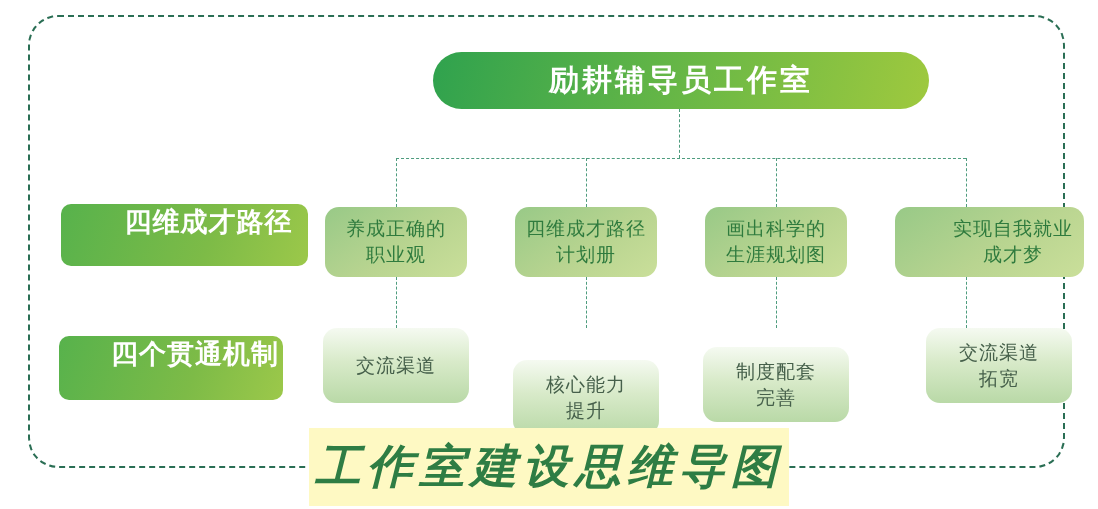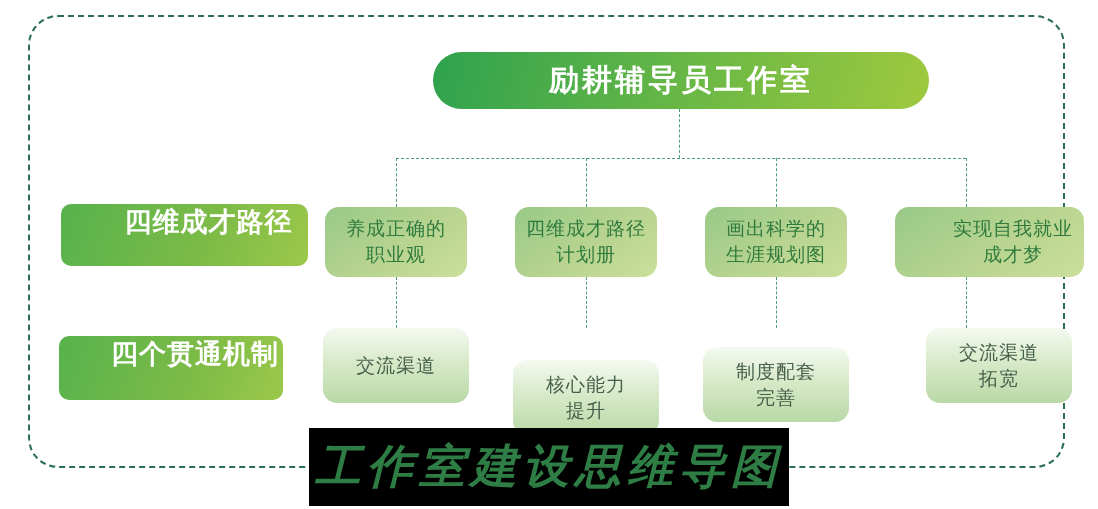--- a/index.html
+++ b/index.html
@@ -41,21 +41,21 @@
   }
   .mech-box{
     top:328px;width:146px;height:75px;
     background:linear-gradient(180deg,#f5faf1 0%,#d8eac9 45%,#b9d9a7 100%);
     color:#46604b;
   }
   .c1.path-box{left:325px;} .c2.path-box{left:515px;} .c3.path-box{left:705px;} .c4.path-box{left:895px;padding-left:47px;}
   .c1.mech-box{left:323px;} .c2.mech-box{left:513px;margin-top:32px;} .c3.mech-box{left:703px;margin-top:19px;} .c4.mech-box{left:893px;margin-left:33px;}
   .caption{
     position:absolute;left:309px;top:428px;width:480px;height:78px;
-    background:#000000;display:flex;align-items:center;justify-content:center;
+    background:#fef9c3;display:flex;align-items:center;justify-content:center;
     color:#2e7d44;font-size:46px;font-weight:bold;font-style:italic;letter-spacing:6px;
     font-family:"DejaVu Serif","Liberation Serif",serif;
     white-space:nowrap;
   }
 </style>
 </head>
 <body>
 
 <div class="canvas">
 

